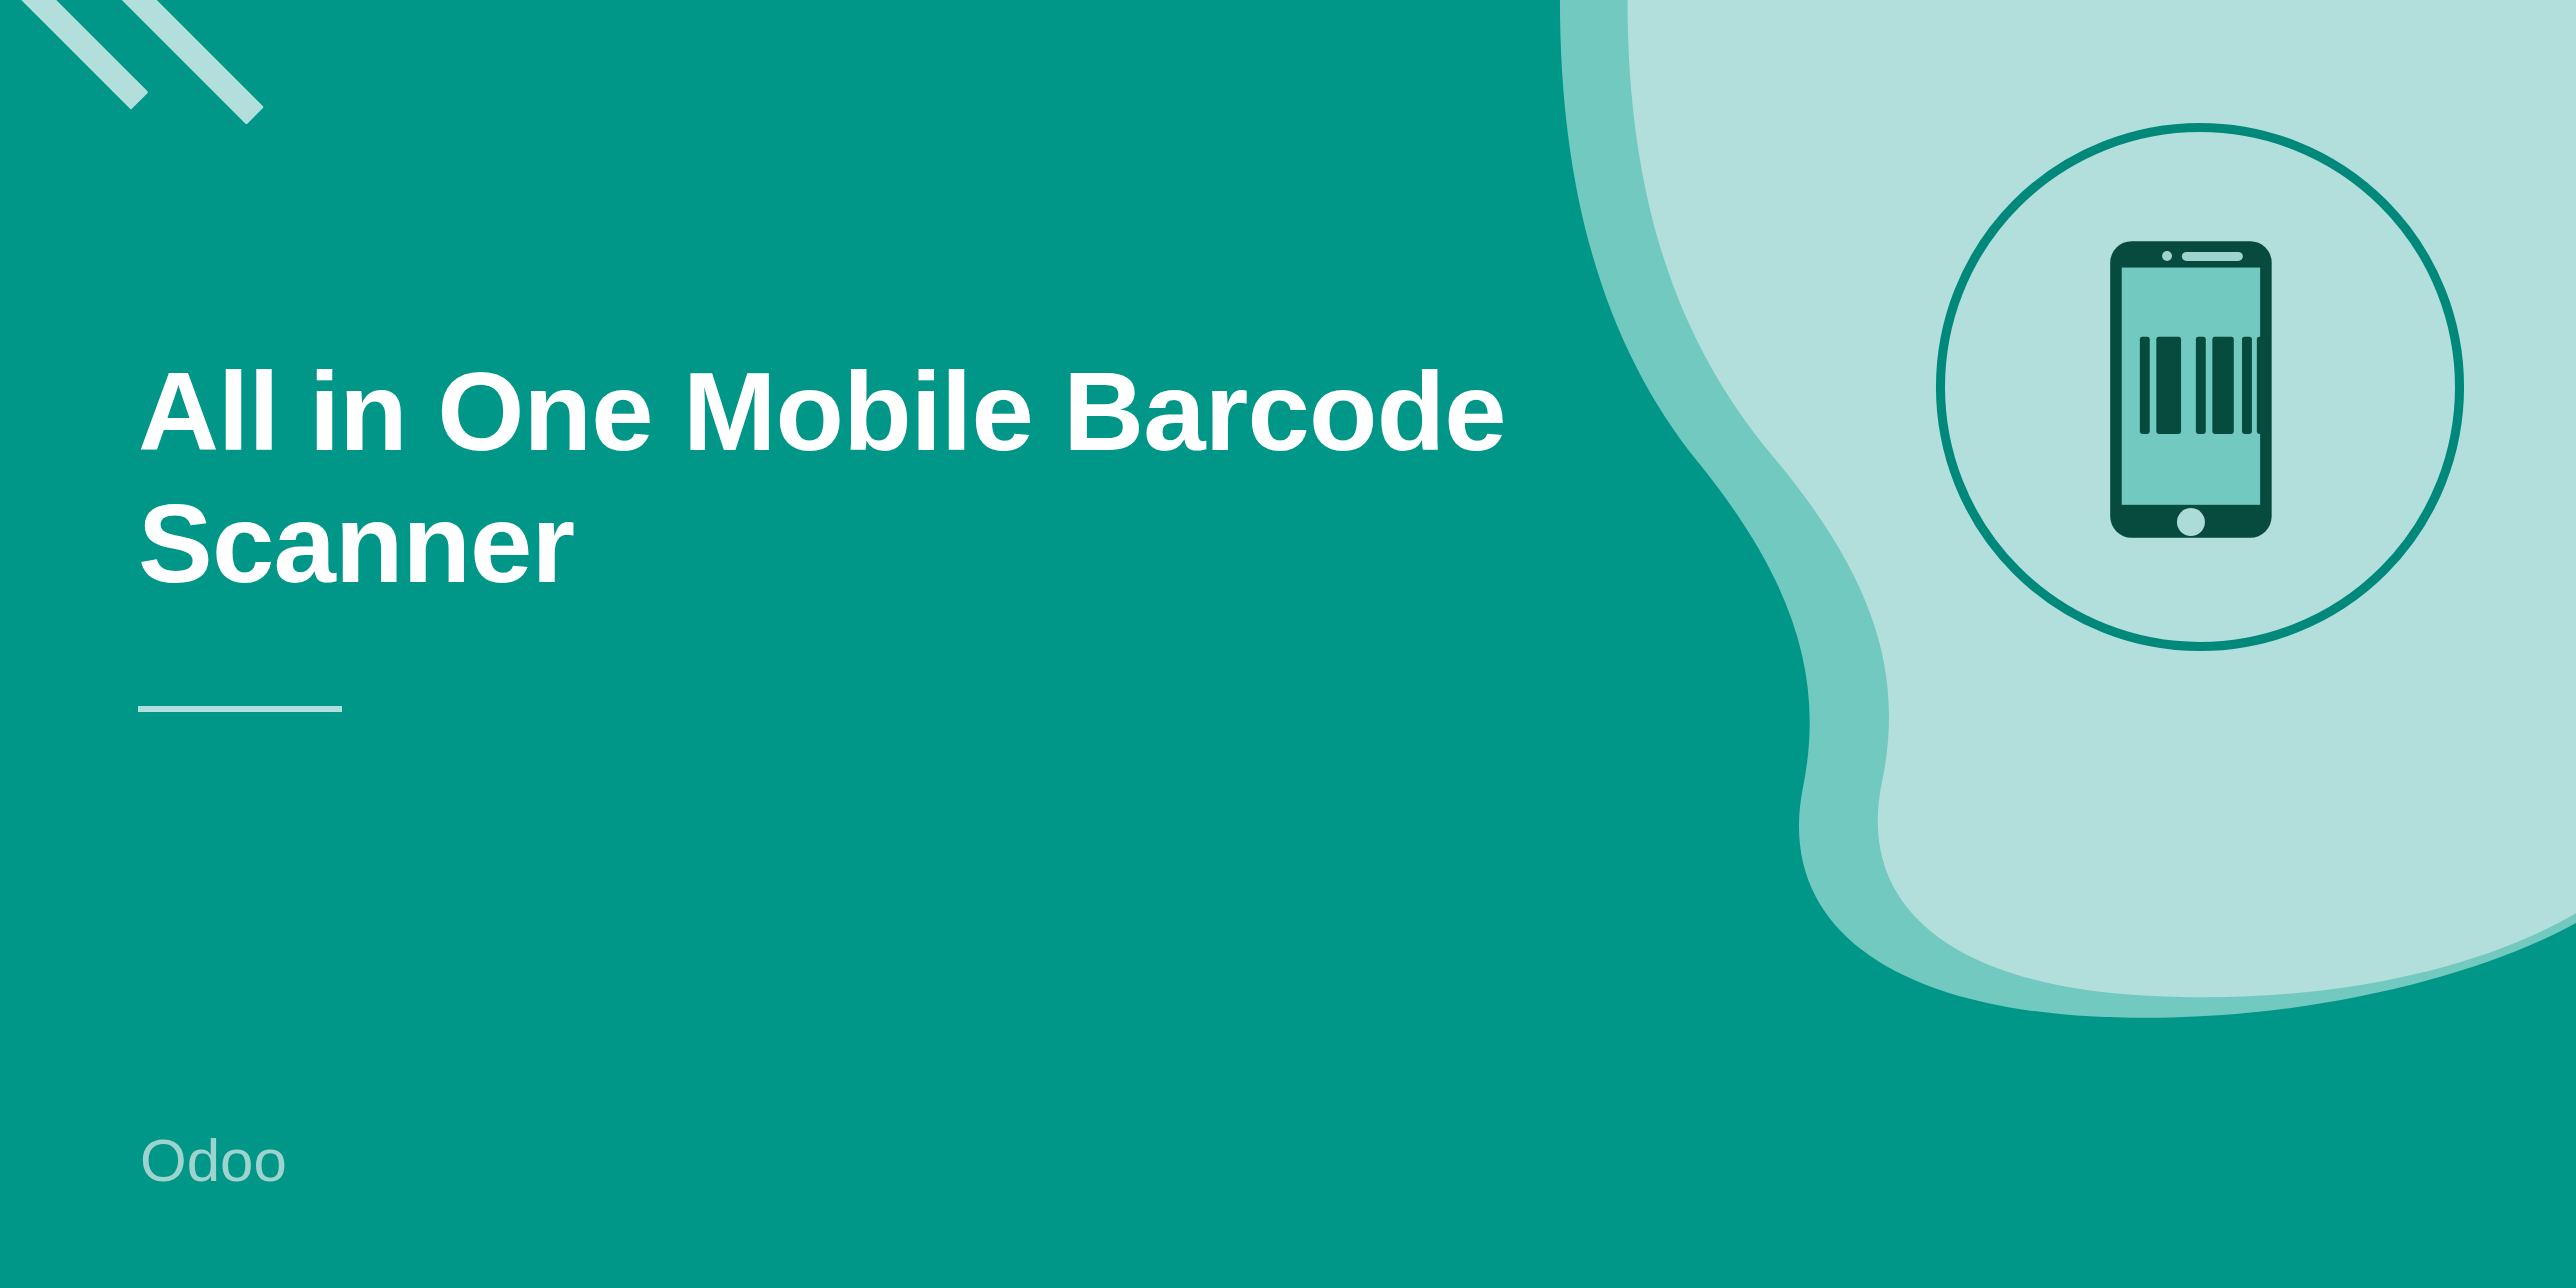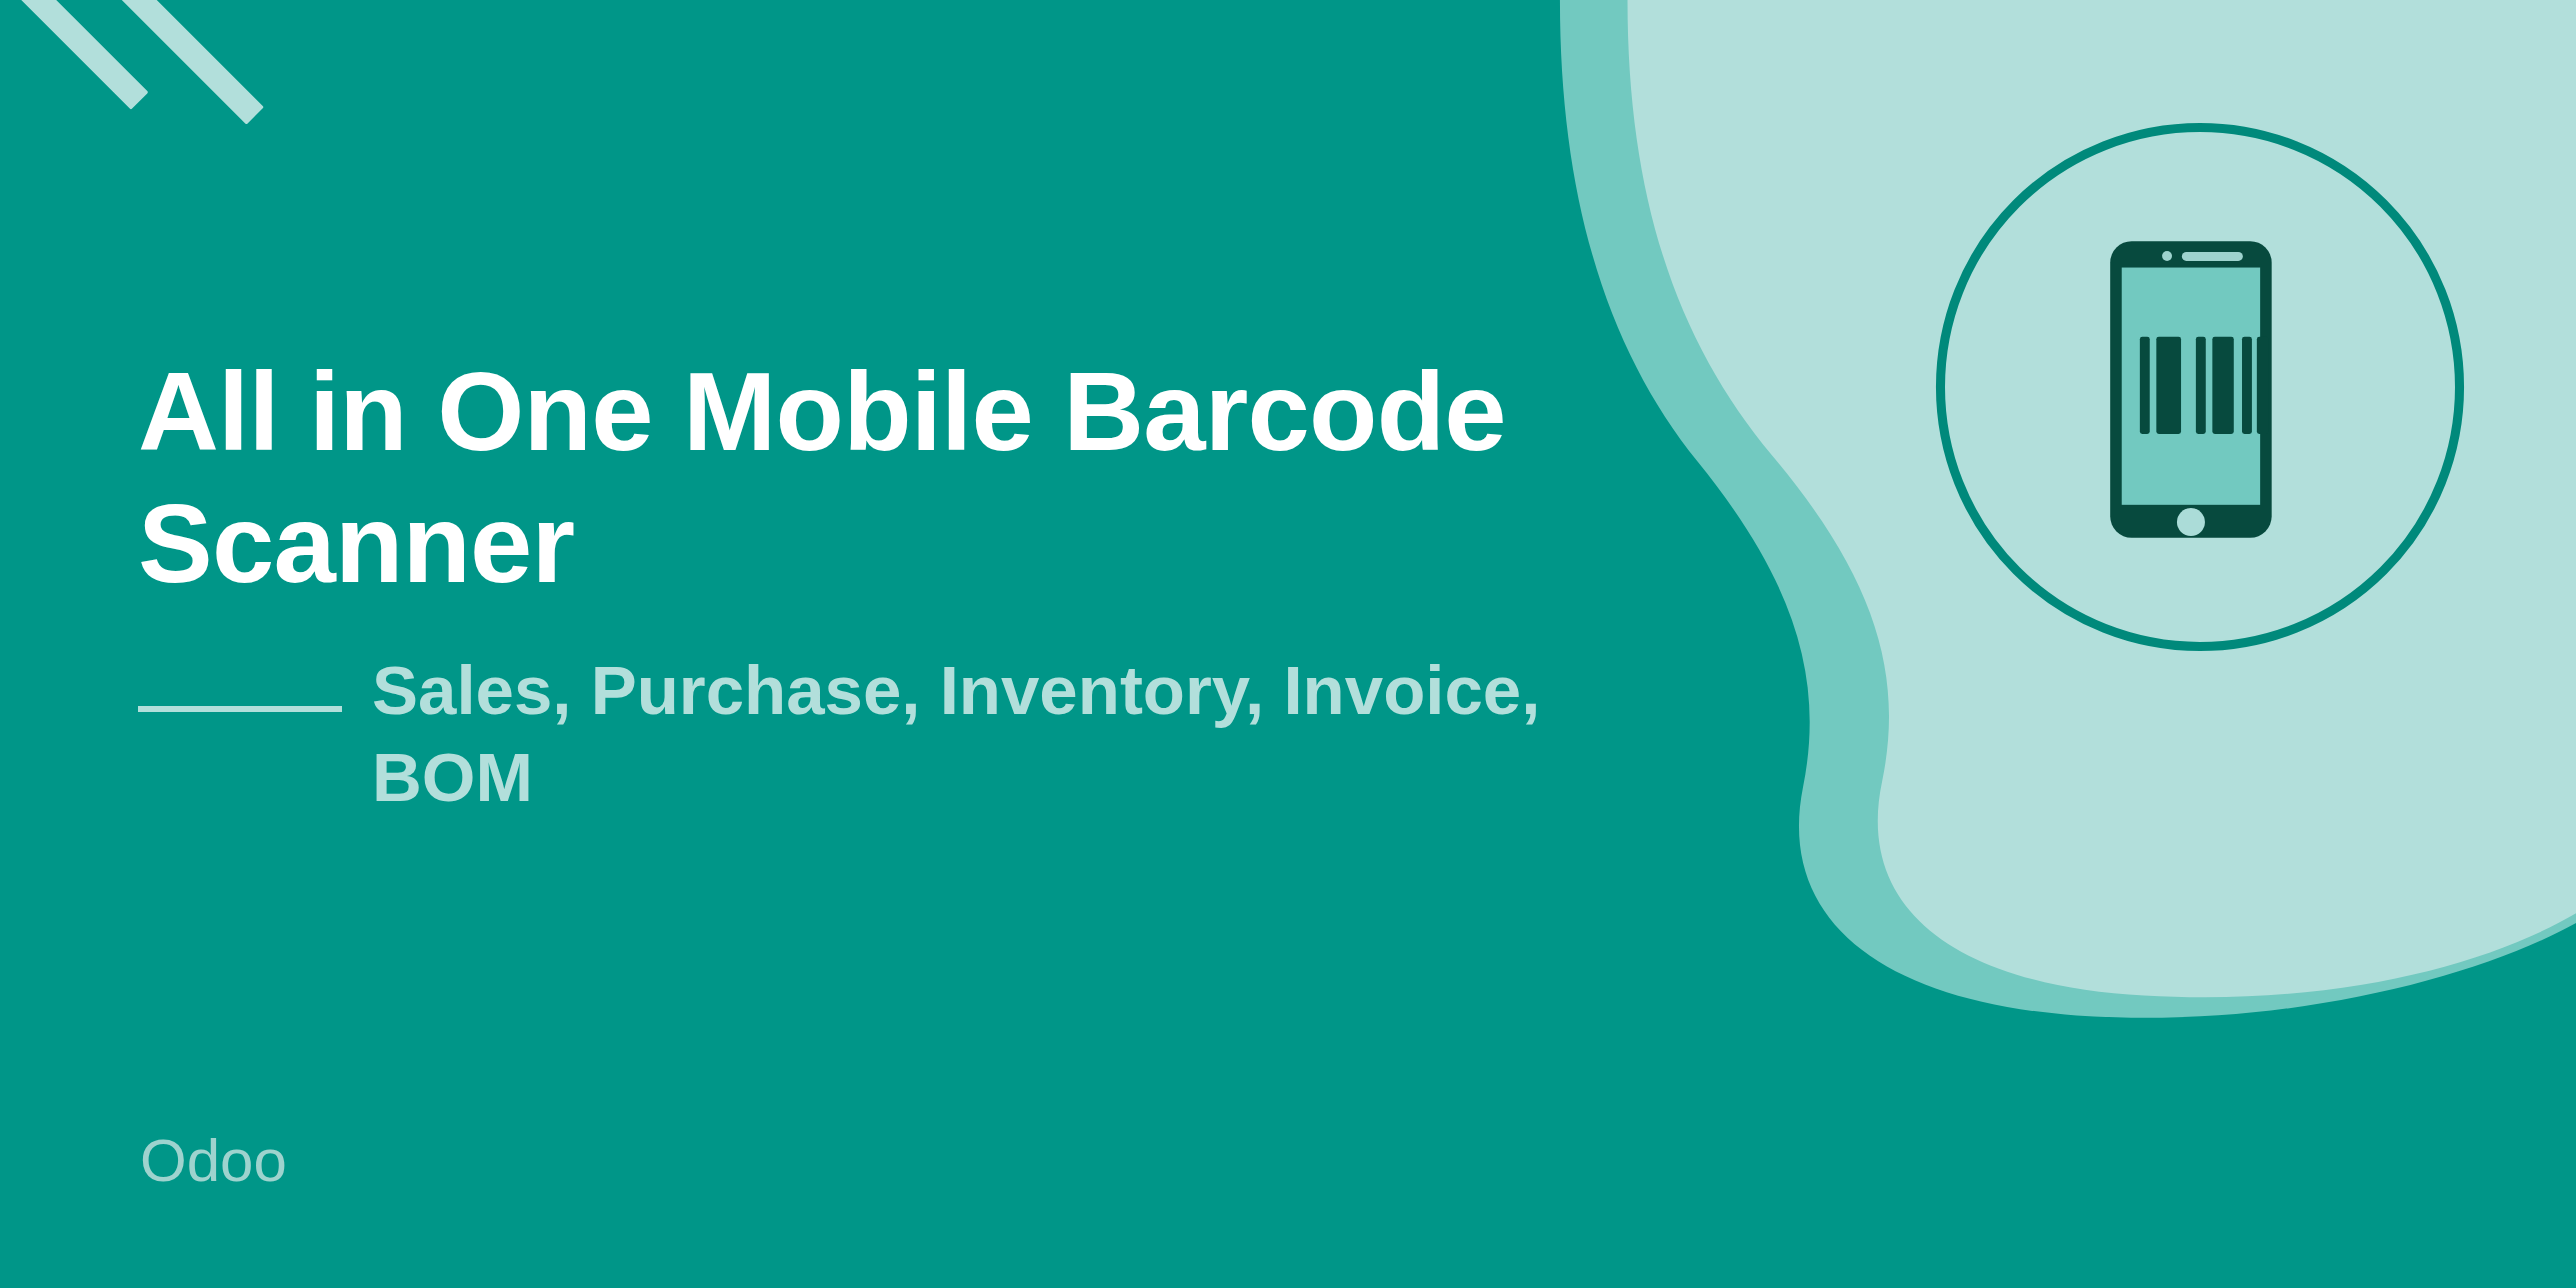--- a/index.html
+++ b/index.html
@@ -110,21 +110,20 @@
       <rect x="64" y="-96" width="30" height="256" rx="2" fill="#B2DFDB" transform="rotate(-45 79 32)"></rect>
       <rect x="190" y="-112" width="30" height="296" rx="2" fill="#B2DFDB" transform="rotate(-45 205 36)"></rect>
     </g>
   </svg>
 
   <div class="text-block">
     <h1 class="slide-title">All in One Mobile Barcode Scanner</h1>
 
     <div class="subtitle-row">
       <span class="subtitle-dash"></span>
-      <p class="slide-subtitle">Sales, Purchase, Inventory, Invoice, BOM</p>
     </div>
   </div>
 
   <div class="footer-brand">Odoo</div>
 
   <div class="icon-badge">
     <svg viewBox="0 0 670 670">
 
       <circle cx="335" cy="335" r="315" fill="none" stroke="#00897B" stroke-width="11"></circle>
 

